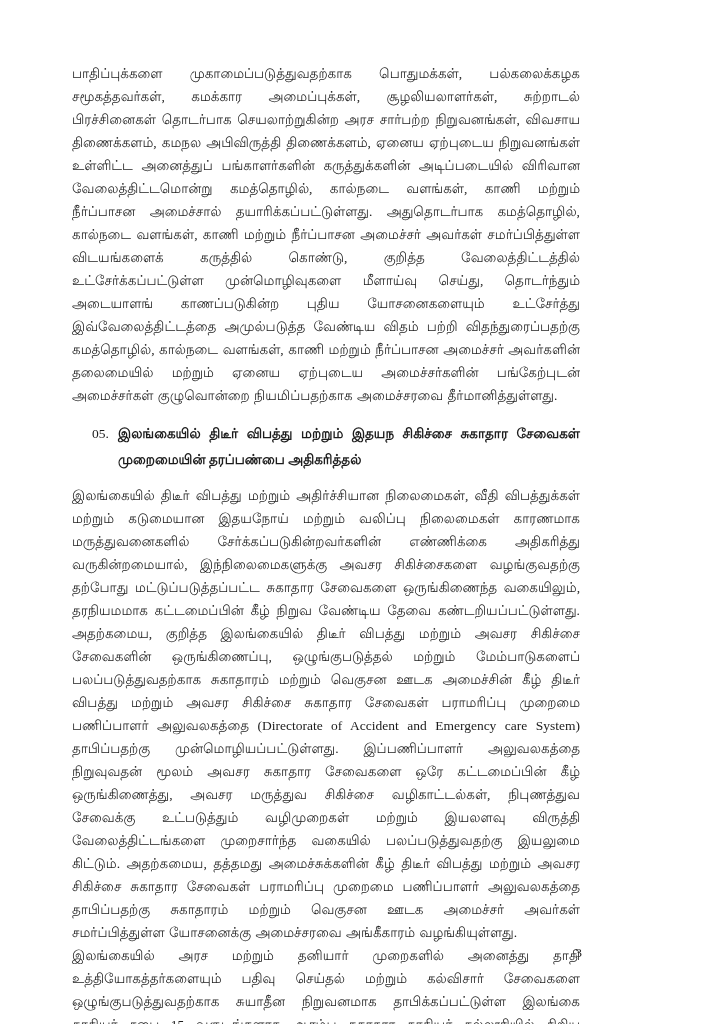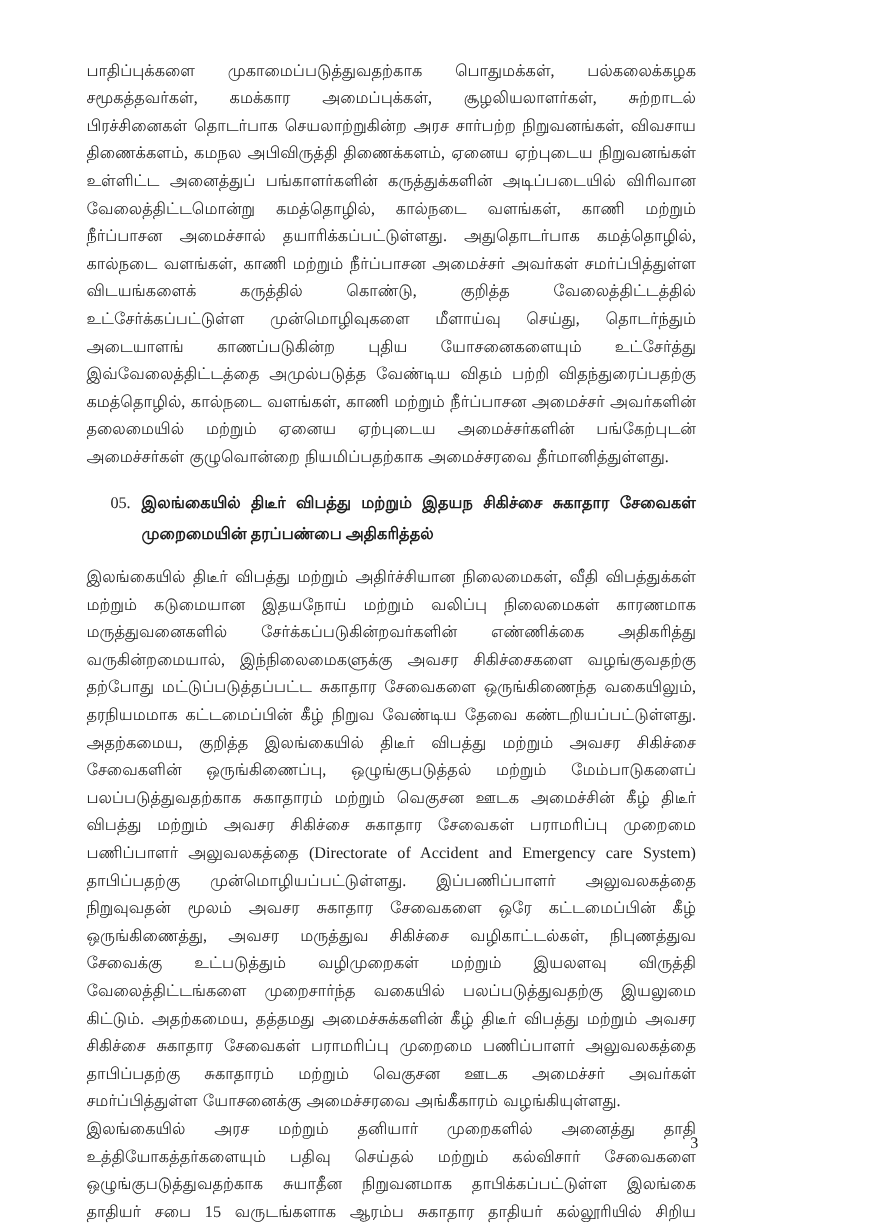--- a/index.html
+++ b/index.html
@@ -7,21 +7,21 @@
     padding: 0;
     background: #ffffff;
   }
   .page {
     position: relative;
     width: 652px;
     height: 1024px;
     box-sizing: border-box;
     background: #ffffff;
     color: #1c1c1c;
-    padding: 47px 72px 0 72px;
+    padding: 62px 72px 0 72px;
     overflow: hidden;
     font-family: "Liberation Serif", "DejaVu Serif", serif;
     font-size: 13.5px;
     line-height: 23px;
   }
   .body-text {
     margin: 0;
     text-align: justify;
     text-justify: inter-word;
     word-spacing: 1px;

